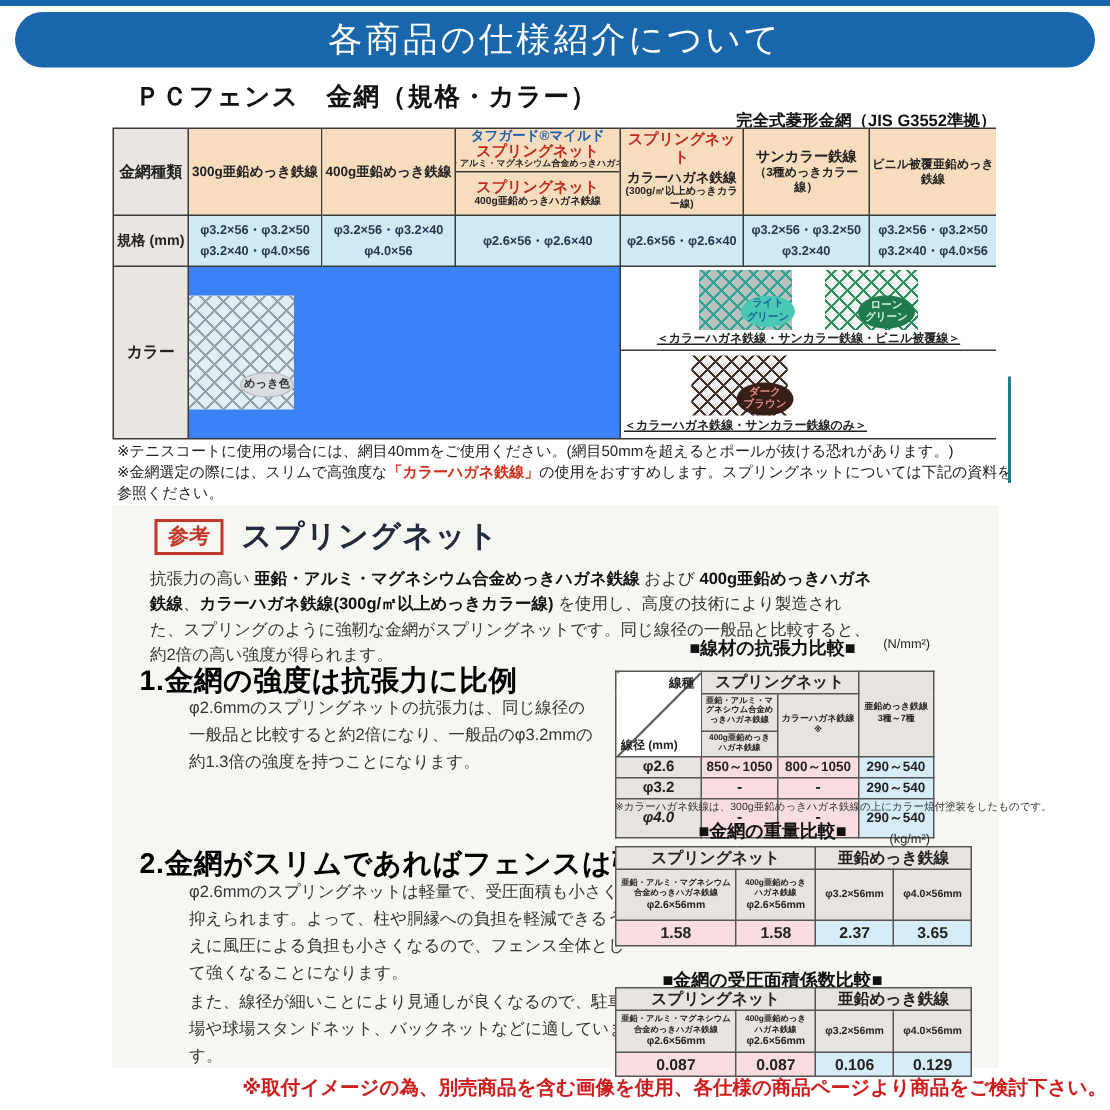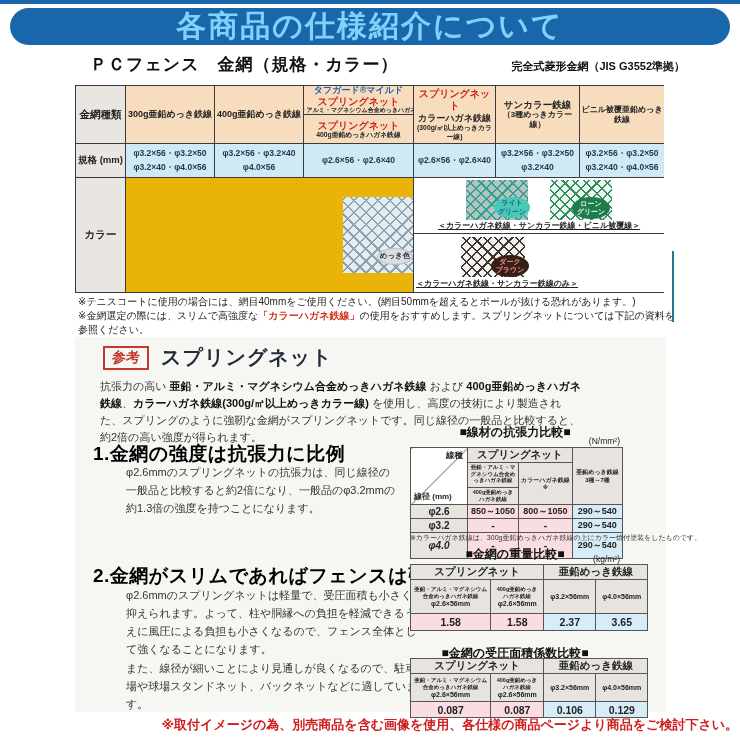--- a/index.html
+++ b/index.html
@@ -3,46 +3,46 @@
 <meta charset="utf-8">
 <style>
   * { margin:0; padding:0; box-sizing:border-box; }
   html,body { width:740px; height:740px; background:#ffffff;
     font-family:"Liberation Sans","DejaVu Sans",sans-serif; }
   #page { position:relative; width:740px; height:740px; background:#ffffff; overflow:hidden; }
 
   .top-strip { position:absolute; left:0; top:0; width:740px; height:4px; background:#1a66ab; }
   .banner { position:absolute; left:10px; top:8px; width:720px; height:37px; background:#1a66ab;
     border-radius:19px; display:flex; align-items:center; justify-content:center; }
-  .banner-title { color:#7dd3fc; font-size:30px; font-weight:bold; letter-spacing:2px; }
+  .banner-title { color:#ffffff; font-size:23px; font-weight:normal; letter-spacing:2px; }
 
   .heading { position:absolute; left:90px; top:53px; font-size:17px; font-weight:bold; color:#111; letter-spacing:1px; }
-  .heading-right { position:absolute; left:470px; top:59px; width:215px; text-align:right; font-size:11px; font-weight:bold; color:#111; }
+  .heading-right { position:absolute; left:470px; top:73px; width:215px; text-align:center; font-size:11px; font-weight:bold; color:#111; }
 
   
   .spec-table { position:absolute; left:75px; top:85px; width:589px;
     display:grid; grid-template-columns:50px 89px 89px 110px 82px 84px 84px;
     grid-template-rows:58px 34px 114px; border:1px solid #3a3a3a; background:#fff; }
   .sc { border-right:1px solid #3a3a3a; border-bottom:1px solid #3a3a3a;
     display:flex; flex-direction:column; align-items:center; justify-content:center;
     text-align:center; overflow:hidden; }
   .sc.no-r { border-right:none; } .sc.no-b { border-bottom:none; }
   .hdr { background:#f7ddbd; font-size:9px; font-weight:bold; color:#222; line-height:1.25; padding:1px; }
   .lbl { background:#e9e5e1; font-size:10.5px; font-weight:bold; color:#222; }
   .speccell { background:#cfe9f5; font-size:8.5px; font-weight:bold; color:#26364e; line-height:1.6; }
   .h-split { background:#f7ddbd; padding:0; display:block; }
   .h-split .half { height:50%; display:flex; flex-direction:column; align-items:center; justify-content:center; line-height:1.1; }
   .h-split .half.top { border-bottom:1px solid #3a3a3a; }
   .brand-blue { color:#1f5fae; font-size:9px; font-weight:bold; }
   .name-red { color:#c7281e; font-size:10px; font-weight:bold; }
   .mat-small { color:#222; font-size:6.3px; font-weight:bold; transform:scale(.95); white-space:nowrap; }
   .note-small { color:#222; font-size:6.8px; font-weight:bold; }
 
-  .color-left { grid-column:2/5; background:#eab308; position:relative;
-    display:flex; align-items:flex-end; justify-content:center; }
+  .color-left { grid-column:2/5; background:#3b82f6; position:relative;
+    display:flex; align-items:flex-start; justify-content:center; }
   .color-right { grid-column:5/8; background:#fff; padding:0; display:block; }
   .cr-top { height:56px; border-bottom:1px solid #3a3a3a; position:relative;
     display:flex; align-items:flex-start; justify-content:center; gap:22px; padding-top:2px; }
   .cr-bottom { height:57px; position:relative; display:flex; align-items:flex-start;
     justify-content:center; padding-top:3px; transform:none; }
   .cr-caption { position:absolute; bottom:2px; left:0; width:100%; text-align:center;
     font-size:8px; font-weight:bold; color:#222; white-space:nowrap;text-decoration:underline; }
 
   .mesh { position:relative; }
   .mesh-plain { width:70px; height:76px; background:#e3edf4;
@@ -227,21 +227,21 @@
   <div class="sec-heading" style="left:93px; top:441px;">1.金網の強度は抗張力に比例</div>
   <div class="sec-body" style="left:126px; top:463px; width:275px;">φ2.6mmのスプリングネットの抗張力は、同じ線径の一般品と比較すると約2倍になり、一般品のφ3.2mmの約1.3倍の強度を持つことになります。</div>
 
   <div class="sec-heading" style="left:93px; top:563px;">2.金網がスリムであればフェンスは強くなる</div>
   <div class="sec-body" style="left:126px; top:586px; width:292px;">
     <div>φ2.6mmのスプリングネットは軽量で、受圧面積も小さく抑えられます。よって、柱や胴縁への負担を軽減できるうえに風圧による負担も小さくなるので、フェンス全体として強くなることになります。</div>
     <div>また、線径が細いことにより見通しが良くなるので、駐車場や球場スタンドネット、バックネットなどに適しています。</div>
   </div>
 
   <div class="ct-title" style="left:410px; top:424px;">■線材の抗張力比較■</div>
-  <div class="ct-unit" style="left:410px; top:436px;">(N/mm²)</div>
+  <div class="ct-unit" style="left:410px; top:424px;">(N/mm²)</div>
   <table class="ct" style="left:410px; top:447px;">
     <tbody>
         <tr>
       <td rowspan="2" class="diag" style="width:57px; height:44px;">
         <span class="dt">線種</span>
         <span class="db">線径 (mm)</span>
       </td>
       <td colspan="2" class="g grp" style="width:103px; height:15px;">スプリングネット</td>
       <td rowspan="2" class="g" style="width:50px;">
         <span class="tiny" style="font-size:6.5px">亜鉛めっき鉄線</span>

